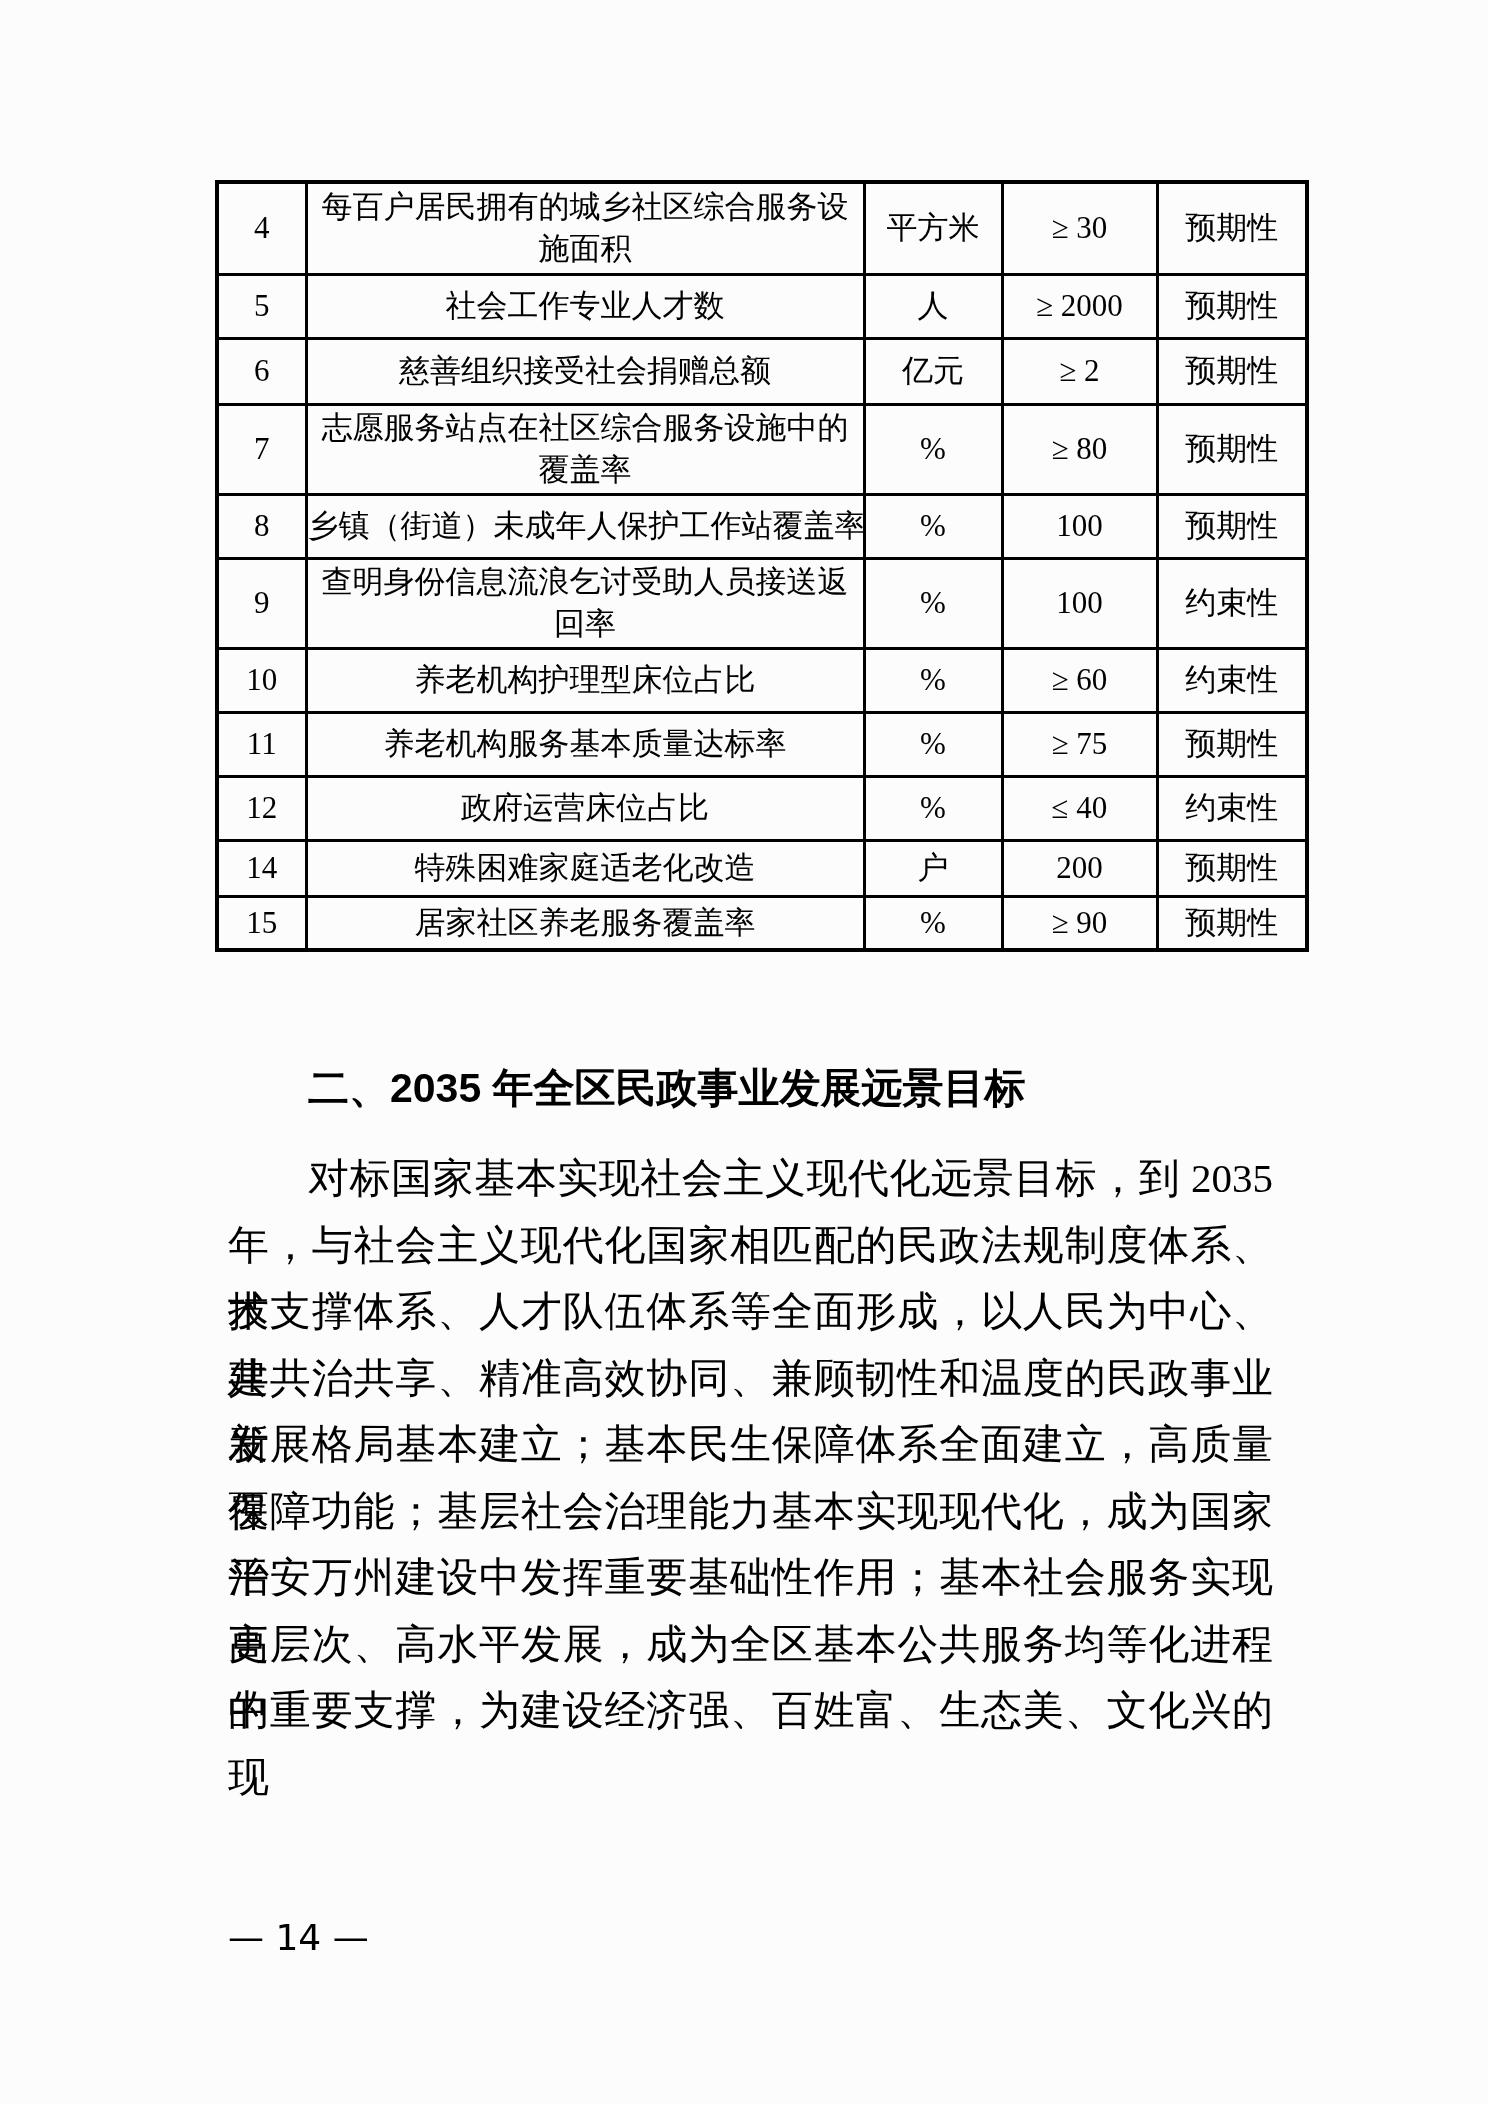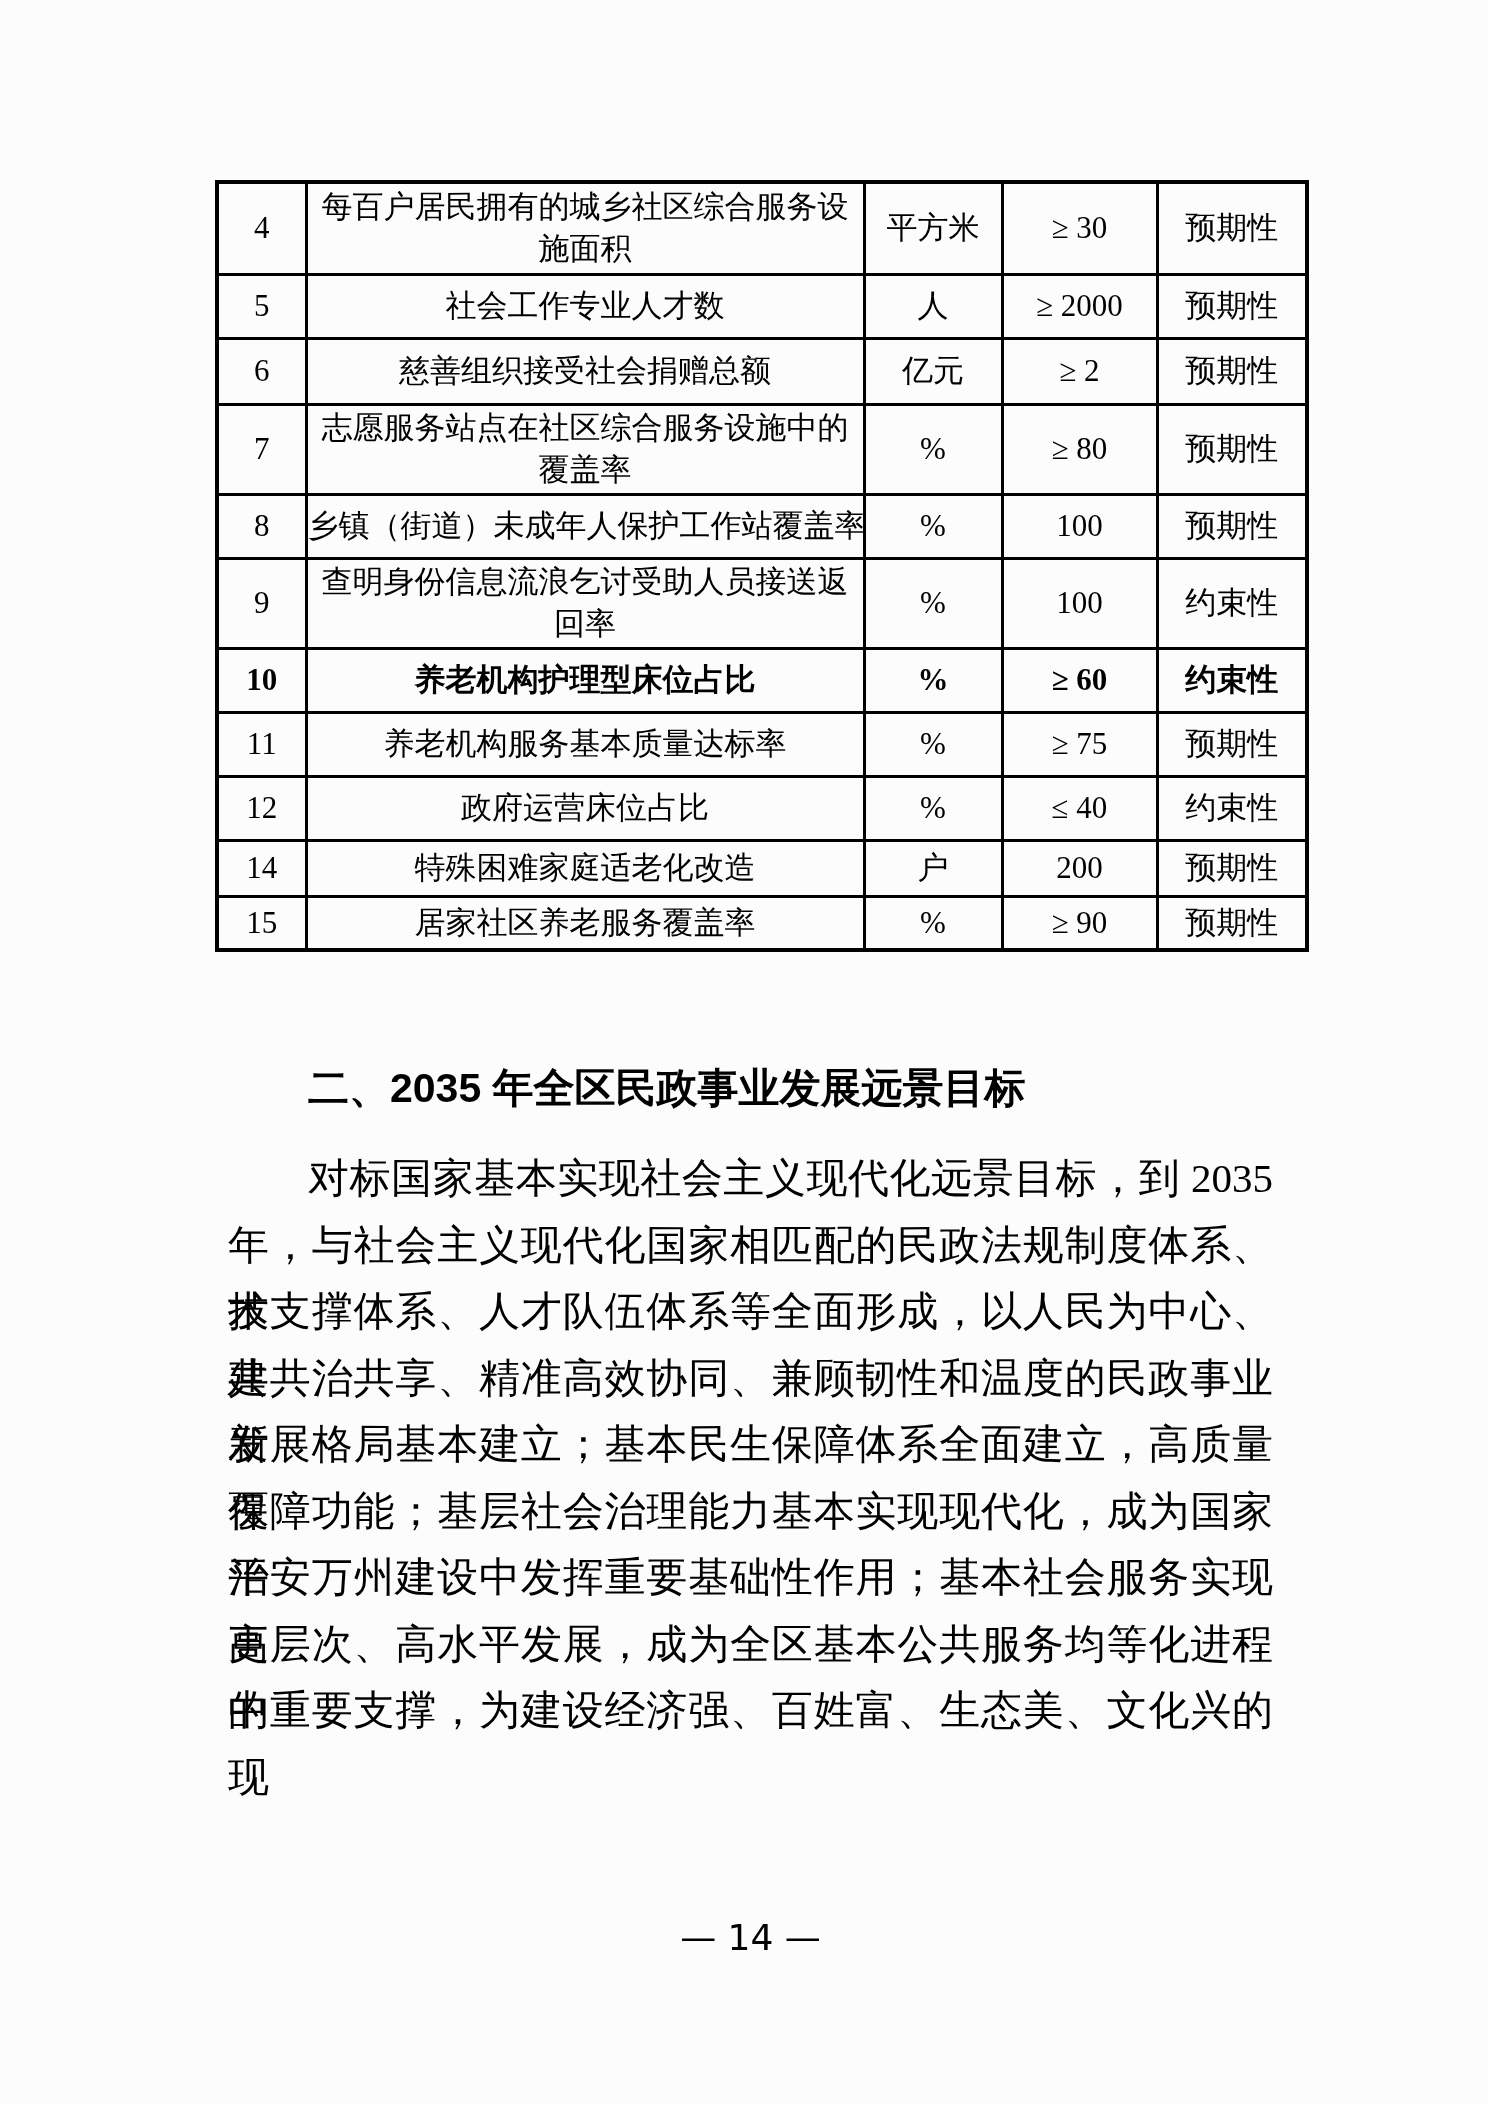--- a/index.html
+++ b/index.html
@@ -43,21 +43,21 @@
   }
   .line{
     height:66.5px;line-height:66.5px;
     text-align:justify;text-align-last:justify;
     text-justify:inter-character;
   }
   .line.indent{text-indent:80px;}
 
   .footer{
     position:absolute;left:228px;top:1916px;width:1045px;
-    text-align:center;
+    text-align:left;
     font-family:"DejaVu Sans","Liberation Sans",sans-serif;
     font-size:36px;line-height:44px;
   }
 </style>
 </head>
 <body>
 
 <div class="page">
 
   <table class="indicators">
@@ -104,21 +104,21 @@
           <td class="c-value">100</td>
           <td class="c-type">预期性</td>
         </tr>
         <tr style="height: 90px;">
           <td class="c-no">9</td>
           <td class="c-indicator">查明身份信息流浪乞讨受助人员接送返回率</td>
           <td class="c-unit">%</td>
           <td class="c-value">100</td>
           <td class="c-type">约束性</td>
         </tr>
-        <tr class="single" style="height: 64px; font-weight: bold;">
+        <tr class="single" style="height: 64px;">
           <td class="c-no">10</td>
           <td class="c-indicator">养老机构护理型床位占比</td>
           <td class="c-unit">%</td>
           <td class="c-value">≥ 60</td>
           <td class="c-type">约束性</td>
         </tr>
         <tr class="single" style="height: 64px;">
           <td class="c-no">11</td>
           <td class="c-indicator">养老机构服务基本质量达标率</td>
           <td class="c-unit">%</td>

